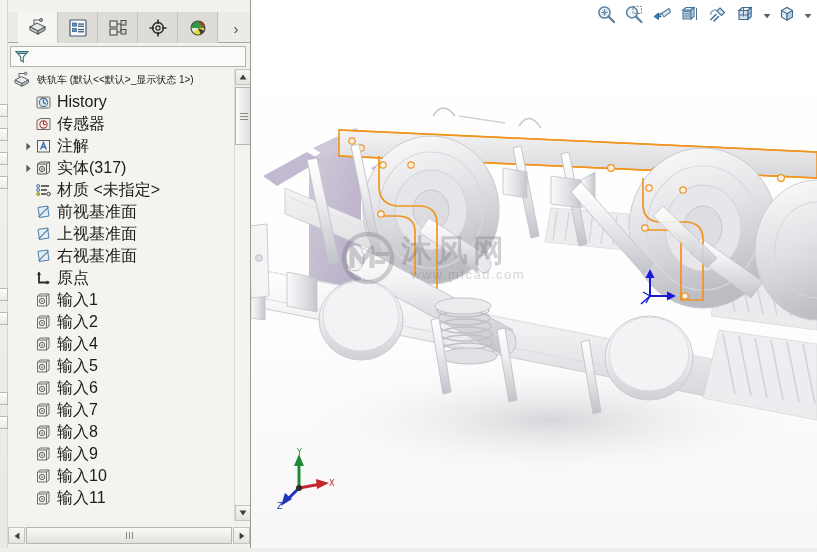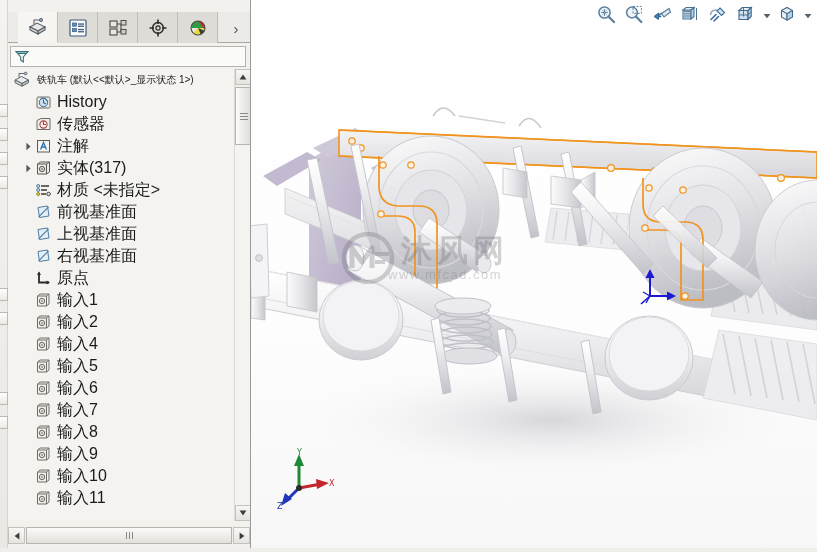--- a/index.html
+++ b/index.html
@@ -220,21 +220,21 @@
     text-decoration: underline;
   }
   #wm-text {
     position: absolute; left: 62px; top: 2px;
     font-size: 31px; font-weight: bold;
     color: #6b6b70;
     letter-spacing: 5px;
     font-family: "DejaVu Sans", sans-serif;
   }
   #wm-url {
-    position: absolute; left: 49px; top: 39px;
+    position: absolute; left: 72px; top: 39px;
     font-size: 13px; color: #76767c;
     letter-spacing: 1.5px;
     font-family: "Liberation Sans", sans-serif;
   }
   #wm-logo { position: absolute; left: 0; top: 4px; }
 
   
   #bottom-edge {
     position: absolute; left: 0; bottom: 0; width: 817px; height: 4px;
     background: #efeeeb;

